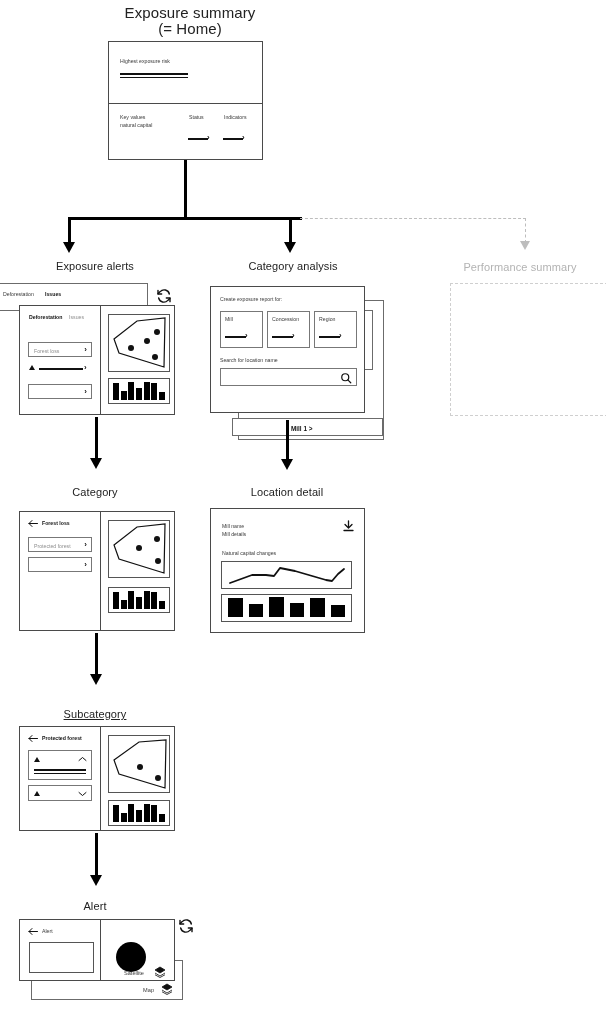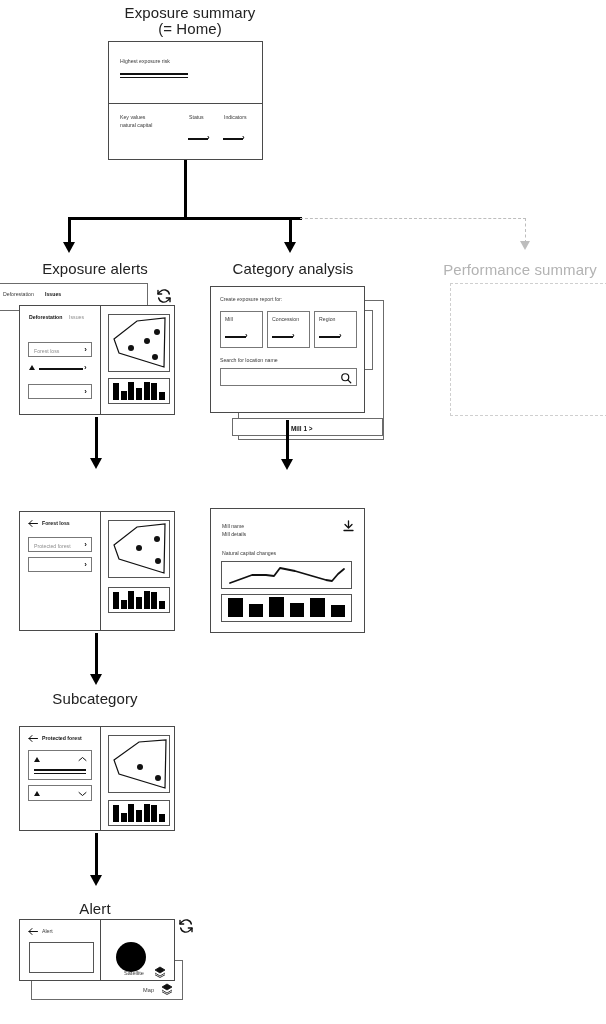--- a/index.html
+++ b/index.html
@@ -6,21 +6,21 @@
   html,body{margin:0;padding:0;background:#ffffff;}
   body{
     width:606px;height:1024px;position:relative;overflow:hidden;
     font-family:"Liberation Sans","DejaVu Sans",sans-serif;
     color:#1a1a1a;
   }
   .stage{position:absolute;left:0;top:0;width:606px;height:1024px;}
 
   
   .sec-title{
-    position:absolute;text-align:center;font-size:15px;
+    position:absolute;text-align:center;font-size:11px;
     color:#222;letter-spacing:.1px;white-space:nowrap;
   }
   .sec-title.muted{color:#b3b3b3;}
   .sec-title.big{font-size:15px;}
 
   
   .card{position:absolute;background:#fff;border:1px solid #4a4a4a;box-sizing:border-box;}
   .card.thin{border-color:#6b6b6b;}
   .card.ghost{border:1px dashed #cfcfcf;background:#fff;}
   .vline{position:absolute;background:#4a4a4a;}
@@ -211,20 +211,21 @@
 
   <div class="sec-title muted" style="left:434px;top:261px;width:172px;">Performance summary</div>
   <div class="card ghost" style="left:450px;top:283px;width:158px;height:133px;"></div>
 
   <div class="conn" style="left:95px;top:417px;width:3px;height:44px;"></div>
   <div class="ahead" style="left:90px;top:458px;"></div>
 
   <div class="conn" style="left:286px;top:420px;width:3px;height:42px;"></div>
   <div class="ahead" style="left:281px;top:459px;"></div>
 
+  <div class="sec-title" style="left:0px;top:486px;width:190px;">Category</div>
 
   <div class="card" style="left:19px;top:511px;width:156px;height:120px;">
     <div class="vline" style="left:80px;top:-1px;width:1px;height:120px;"></div>
 
     <div style="position:absolute;left:8px;top:7px;width:10px;height:9px;">
       <svg width="10" height="9" viewBox="0 0 20 18" fill="none" stroke="#111" stroke-width="2" stroke-linecap="round" stroke-linejoin="round">
         <line x1="19" y1="9" x2="2" y2="9"></line>
           <polyline points="8,3 2,9 8,15"></polyline>
       </svg>
     </div>
@@ -252,20 +253,21 @@
           <i style="width:6px;height:9px;"></i>
         <i style="width:6px;height:18px;"></i>
           <i style="width:6px;height:12px;"></i>
         <i style="width:6px;height:18px;"></i>
           <i style="width:6px;height:17px;"></i>
         <i style="width:6px;height:8px;"></i>
       </div>
     </div>
   </div>
 
+  <div class="sec-title" style="left:198px;top:486px;width:178px;">Location detail</div>
 
   <div class="card" style="left:210px;top:508px;width:155px;height:125px;">
     <div class="lbl" style="left:11px;top:14px;">Mill name</div>
     <div class="lbl" style="left:11px;top:22px;">Mill details</div>
 
     <div style="position:absolute;right:10px;top:11px;width:11px;height:12px;">
       <svg width="11" height="12" viewBox="0 0 22 24" fill="none" stroke="#111" stroke-width="2.6" stroke-linecap="round" stroke-linejoin="round">
         <line x1="11" y1="2" x2="11" y2="14"></line>
           <polyline points="4,9 11,16 18,9"></polyline>
         <line x1="2" y1="21" x2="20" y2="21"></line>
@@ -288,21 +290,21 @@
           <i style="width:14px;height:14px;"></i>
         <i style="width:15px;height:19px;"></i>
           <i style="width:14px;height:12px;"></i>
       </div>
     </div>
   </div>
 
   <div class="conn" style="left:95px;top:633px;width:3px;height:44px;"></div>
   <div class="ahead" style="left:90px;top:674px;"></div>
 
-  <div class="sec-title" style="left:0px;top:690px;width:190px;">Subcategory</div>
+  <div class="sec-title" style="left:0px;top:708px;width:190px;text-decoration:underline;">Subcategory</div>
 
   <div class="card" style="left:19px;top:726px;width:156px;height:105px;">
     <div class="vline" style="left:80px;top:-1px;width:1px;height:105px;"></div>
 
     <div style="position:absolute;left:8px;top:7px;width:10px;height:9px;">
       <svg width="10" height="9" viewBox="0 0 20 18" fill="none" stroke="#111" stroke-width="2" stroke-linecap="round" stroke-linejoin="round">
         <line x1="19" y1="9" x2="2" y2="9"></line>
           <polyline points="8,3 2,9 8,15"></polyline>
       </svg>
     </div>

